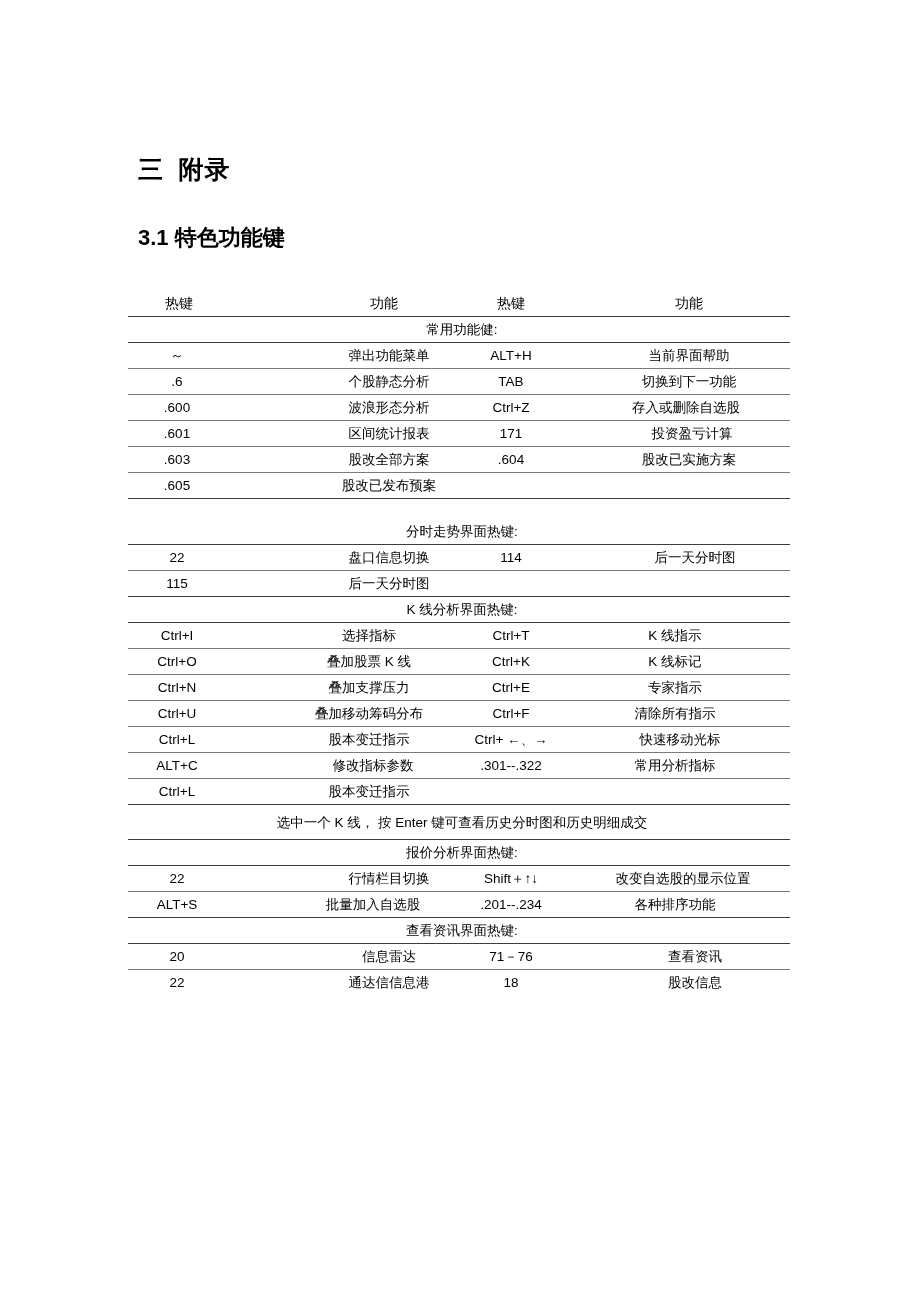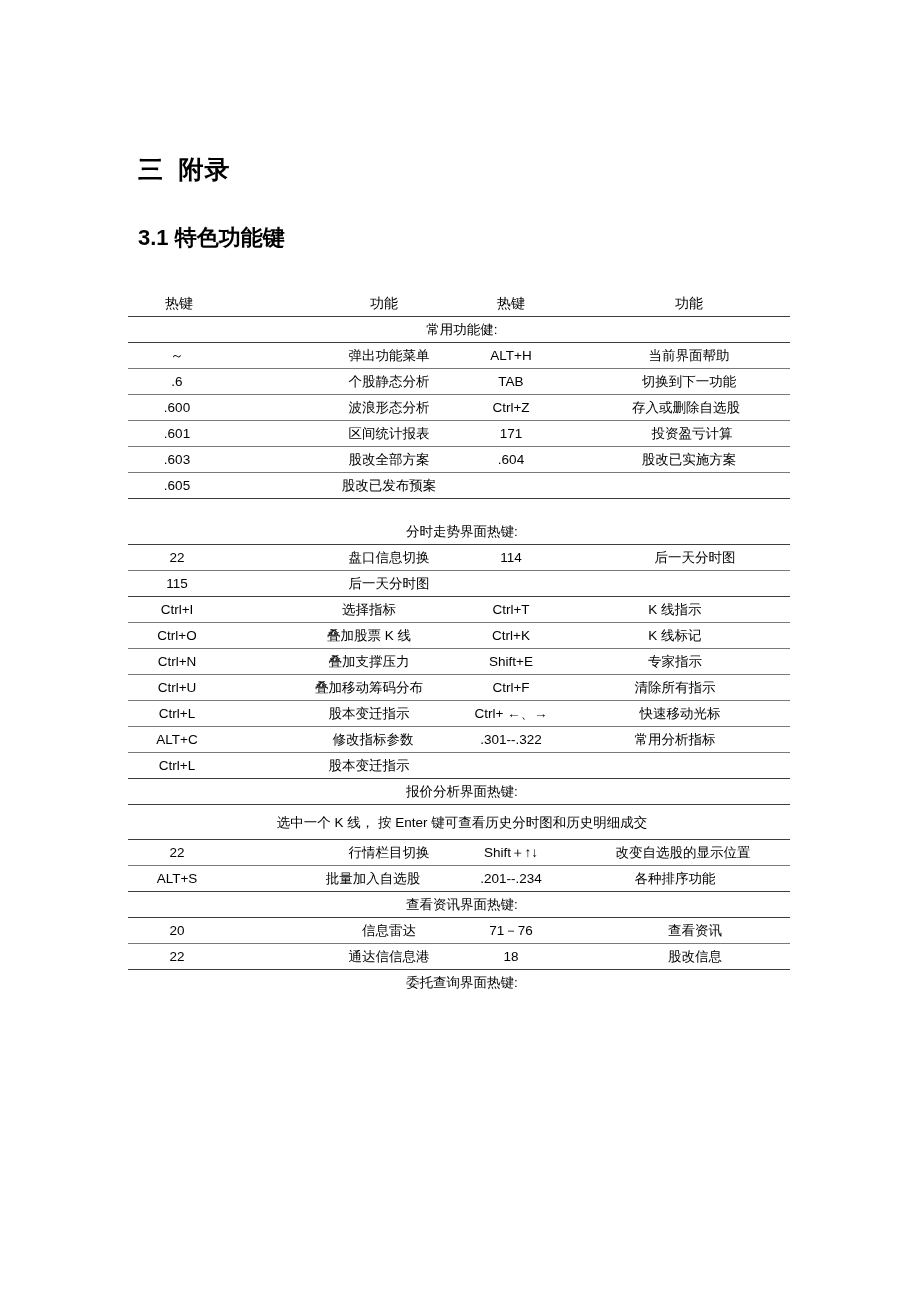--- a/index.html
+++ b/index.html
@@ -266,20 +266,25 @@
             <span class="cell i96">后一天分时图</span>
           </td>
         <td>
             <span class="cell i6"></span>
           </td>
         <td>
             <span class="cell i34"></span>
           </td>
       </tr>
 
+      <tr class="rule-below-strong">
+        <td class="section-label" colspan="4">
+            <span class="cell i6">K 线分析界面热键:</span>
+          </td>
+      </tr>
 
       <tr class="rule-below">
         <td>
             <span class="cell i6">Ctrl+I</span>
           </td>
         <td>
             <span class="cell i56">选择指标</span>
           </td>
         <td>
             <span class="cell i6">Ctrl+T</span>
@@ -303,21 +308,21 @@
           </td>
       </tr>
       <tr class="rule-below">
         <td>
             <span class="cell i6">Ctrl+N</span>
           </td>
         <td>
             <span class="cell i56">叠加支撑压力</span>
           </td>
         <td>
-            <span class="cell i6">Shift+E</span>
+            <span class="cell i6">Ctrl+E</span>
           </td>
         <td>
             <span class="cell i6">专家指示</span>
           </td>
       </tr>
       <tr class="rule-below">
         <td>
             <span class="cell i6">Ctrl+U</span>
           </td>
         <td>
@@ -363,34 +368,34 @@
             <span class="cell i6">Ctrl+L</span>
           </td>
         <td>
             <span class="cell i56">股本变迁指示</span>
           </td>
         <td>
             <span class="cell i6"></span>
           </td>
         <td>
             <span class="cell i6"></span>
-          </td>
-      </tr>
-
-      <tr class="rule-below-strong">
-        <td class="section-label" colspan="4">
-            <span class="cell i6">报价分析界面热键:</span>
           </td>
       </tr>
 
       <tr class="rule-below-strong">
         <td class="note" colspan="4">
             <span class="cell i6">选中一个 K 线， 按 Enter 键可查看历史分时图和历史明细成交</span>
           </td>
       </tr>
+
+      <tr class="rule-below-strong">
+        <td class="section-label" colspan="4">
+            <span class="cell i6">报价分析界面热键:</span>
+          </td>
+      </tr>
       <tr class="rule-below">
         <td>
             <span class="cell i6">22</span>
           </td>
         <td>
             <span class="cell i96">行情栏目切换</span>
           </td>
         <td>
             <span class="cell i6">Shift＋↑↓</span>
           </td>

